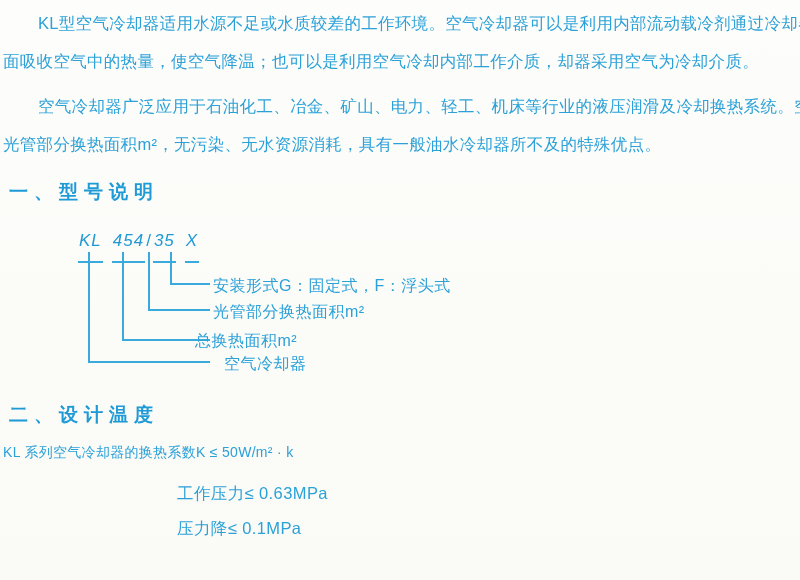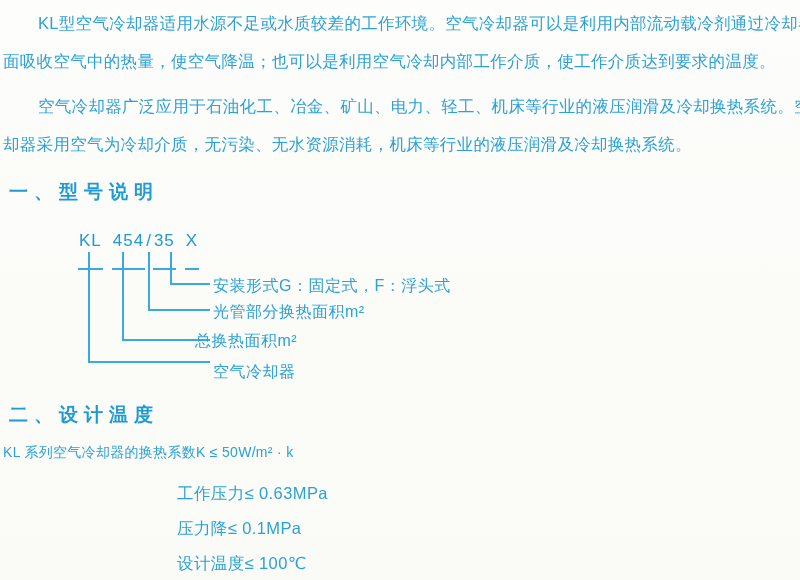--- a/index.html
+++ b/index.html
@@ -38,21 +38,22 @@
     top: 231px;
     font-size: 17px;
     font-weight: 500;
     color: #2099d4;
     letter-spacing: 1px;
     white-space: nowrap;
   }
   .model-code .seg {
     display: inline-block;
     border-bottom: 2px solid #3aa9dc;
-    padding: 0 1px 17px 1px;
+    padding: 0 1px 10px 1px;
+    font-style: italic;
   }
   .model-code .sep {
     display: inline-block;
     padding: 0 1px 2px 1px;
   }
   .model-code .gap-r { margin-right: 9px; }
   .model-code .gap-l { margin-left: 9px; }
   .vline, .hline { position: absolute; background: #3aa9dc; }
   .vline { width: 2px; }
   .hline { height: 2px; }
@@ -71,24 +72,24 @@
     white-space: nowrap;
     letter-spacing: 0.4px;
   }
 </style>
 </head>
 <body>
 
 <div class="page">
 
   <div class="tline" style="left:38px; top:13px;">KL型空气冷却器适用水源不足或水质较差的工作环境。空气冷却器可以是利用内部流动载冷剂通过冷却器表</div>
-  <div class="tline" style="left:3px; top:51px;">面吸收空气中的热量，使空气降温；也可以是利用空气冷却内部工作介质，使工作介质达到要求的温度。</div>
+  <div class="tline" style="left:3px; top:51px;">面吸收空气中的热量，使空气降温；也可以是利用空气冷却内部工作介质，却器采用空气为冷却介质。</div>
 
   <div class="tline" style="left:38px; top:96px;">空气冷却器广泛应用于石油化工、冶金、矿山、电力、轻工、机床等行业的液压润滑及冷却换热系统。空气冷</div>
-  <div class="tline" style="left:3px; top:134px;">却器采用空气为冷却介质，无污染、无水资源消耗，机床等行业的液压润滑及冷却换热系统。</div>
+  <div class="tline" style="left:3px; top:134px;">光管部分换热面积m²，无污染、无水资源消耗，具有一般油水冷却器所不及的特殊优点。</div>
 
   <div class="heading" style="left:9px; top:179px;">一、型号说明</div>
 
   <div class="model-code">
     <span class="seg gap-r">KL</span><span class="seg">454</span><span class="sep">/</span><span class="seg">35</span><span class="seg gap-l">X</span>
   </div>
 
   <div class="vline" style="left:170px; top:252px; height:33px;"></div>
   <div class="hline" style="left:170px; top:283px; width:40px;"></div>
 
@@ -97,23 +98,22 @@
 
   <div class="vline" style="left:122px; top:252px; height:89px;"></div>
   <div class="hline" style="left:122px; top:339px; width:88px;"></div>
 
   <div class="vline" style="left:88px; top:252px; height:111px;"></div>
   <div class="hline" style="left:88px; top:361px; width:122px;"></div>
 
   <div class="diag-label" style="left:213px; top:276px;">安装形式G：固定式，F：浮头式</div>
   <div class="diag-label" style="left:213px; top:302px;">光管部分换热面积m²</div>
   <div class="diag-label" style="left:195px; top:331px;">总换热面积m²</div>
-  <div class="diag-label" style="left:213px; top:354px;margin-top:8px;">空气冷却器</div>
+  <div class="diag-label" style="left:224px; top:354px;">空气冷却器</div>
 
   <div class="heading" style="left:9px; top:402px;">二、设计温度</div>
 
   <div class="tline" style="left:3px; top:442px; font-size:14px;">KL 系列空气冷却器的换热系数K ≤ 50W/m² · k</div>
 
   <div class="param" style="top:483px;">工作压力≤ 0.63MPa</div>
   <div class="param" style="top:518px;">压力降≤ 0.1MPa</div>
-  <div class="param" style="top:553px;">设计温度≤ 100℃</div>
 
 </div>
 
 </body></html>

